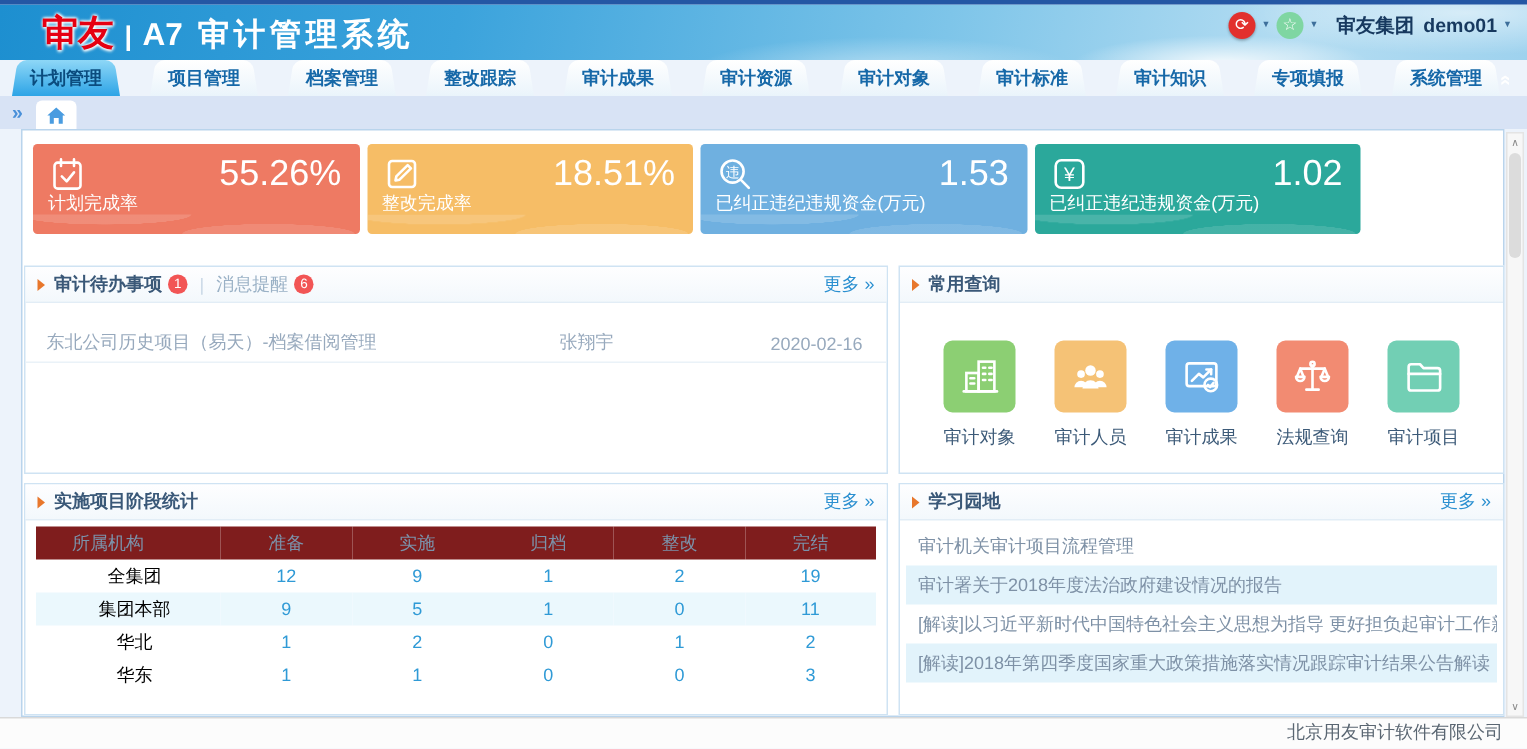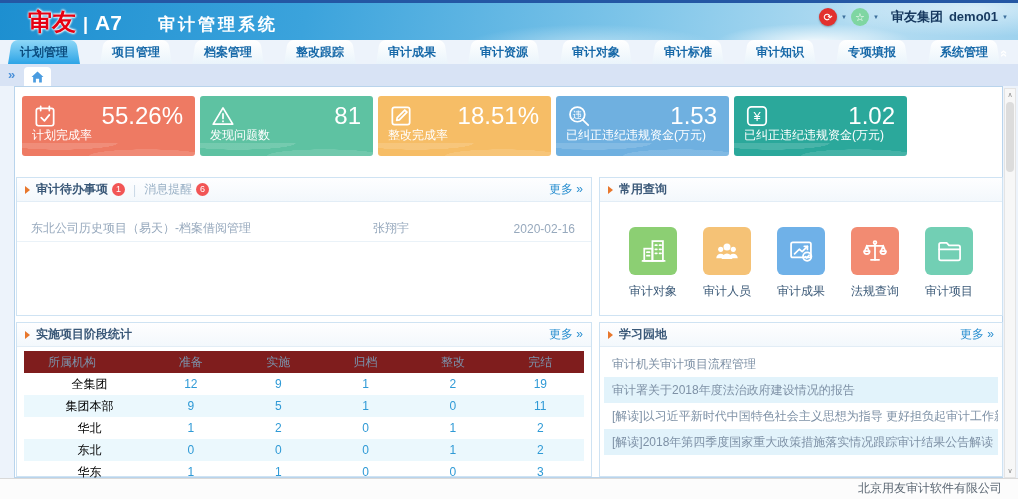--- a/index.html
+++ b/index.html
@@ -17,21 +17,21 @@
       radial-gradient(140px 26px at 80% 105%, rgba(255,255,255,.85), rgba(255,255,255,0) 70%),
       radial-gradient(220px 40px at 96% 15%, rgba(255,255,255,.55), rgba(255,255,255,0) 70%),
       radial-gradient(180px 30px at 58% 115%, rgba(255,255,255,.45), rgba(255,255,255,0) 70%),
       linear-gradient(100deg,#1d8fd0 0%,#3ba3dc 30%,#7ec5e9 62%,#b5ddf2 85%,#9ed2ee 100%);
   }
   .brand-wrap { position:absolute; left:28px; top:3px; display:flex; align-items:baseline; }
   .brand-cn { font-size:24px; font-weight:bold; color:#e60012;
     text-shadow:0 1px 2px rgba(255,255,255,.95), 0 -1px 2px rgba(255,255,255,.95), 1px 0 2px rgba(255,255,255,.95); }
   .brand-sep { font-size:18px; color:#fff; font-weight:bold; margin:0 7px; }
   .brand-product { font-size:21px; color:#fff; font-weight:bold; }
-  .app-title { font-size:17px; color:#fff; font-weight:bold; letter-spacing:3px; margin-left:36px; }
+  .app-title { font-size:21px; color:#fff; font-weight:bold; letter-spacing:3px; margin-left:10px; }
   .user-area { position:absolute; right:10px; top:5px; display:flex; align-items:center; gap:4px; }
   .circle { width:18px; height:18px; border-radius:50%; display:flex; align-items:center; justify-content:center;
     color:#fff; font-size:11px; line-height:1; cursor:pointer; }
   .circle.red { background:#e2302d; box-shadow:0 1px 2px rgba(0,0,0,.3); }
   .circle.green { background:#7fd6a2; }
   .caret { font-size:6px; color:#3d6f9b; cursor:pointer; }
   .account { font-size:13px; font-weight:bold; color:#17395f; margin-left:8px; cursor:pointer; }
   .account .org { margin-right:6px; }
   
   .nav-tabs { position:absolute; left:8px; top:40px; height:24px; display:flex; gap:20px; z-index:2; }
@@ -180,29 +180,20 @@
   <div class="cards">
     <div class="card card-0">
       <svg class="card-icon" viewBox="0 0 24 24" fill="none" stroke="#fff" stroke-width="1.6" stroke-linecap="round" stroke-linejoin="round">
         <rect x="4" y="5" width="16" height="16" rx="2"></rect>
           <path d="M8 3v4M16 3v4"></path>
           <path d="M8.5 13.5l3 3 4.5-5.5"></path>
       </svg>
       <span class="card-value">55.26%</span>
       <span class="card-label">计划完成率</span>
     </div>
-    <div class="card card-1">
-      <svg class="card-icon" viewBox="0 0 24 24" fill="none" stroke="#fff" stroke-width="1.6" stroke-linecap="round" stroke-linejoin="round">
-        <path d="M12 4.5L21 19.5H3z"></path>
-          <path d="M12 10v4.2"></path>
-          <path d="M12 16.8v.2"></path>
-      </svg>
-      <span class="card-value">81</span>
-      <span class="card-label">发现问题数</span>
-    </div>
     <div class="card card-2">
       <svg class="card-icon" viewBox="0 0 24 24" fill="none" stroke="#fff" stroke-width="1.6" stroke-linecap="round" stroke-linejoin="round">
         <rect x="4" y="4" width="16" height="16" rx="2"></rect>
           <path d="M15.5 6.5l2 2L10.5 15.5 8 16l.5-2.5z"></path>
       </svg>
       <span class="card-value">18.51%</span>
       <span class="card-label">整改完成率</span>
     </div>
     <div class="card card-3">
       <svg class="card-icon" viewBox="0 0 24 24" fill="none" stroke="#fff" stroke-width="1.6" stroke-linecap="round" stroke-linejoin="round">
@@ -352,28 +343,20 @@
           <td>11</td>
         </tr>
         <tr>
           <td>华北</td>
           <td>1</td>
           <td>2</td>
           <td>0</td>
           <td>1</td>
           <td>2</td>
         </tr>
-        <tr class="alt">
-          <td>东北</td>
-          <td>0</td>
-          <td>0</td>
-          <td>0</td>
-          <td>1</td>
-          <td>2</td>
-        </tr>
         <tr>
           <td>华东</td>
           <td>1</td>
           <td>1</td>
           <td>0</td>
           <td>0</td>
           <td>3</td>
         </tr>
       </tbody>
     </table>

